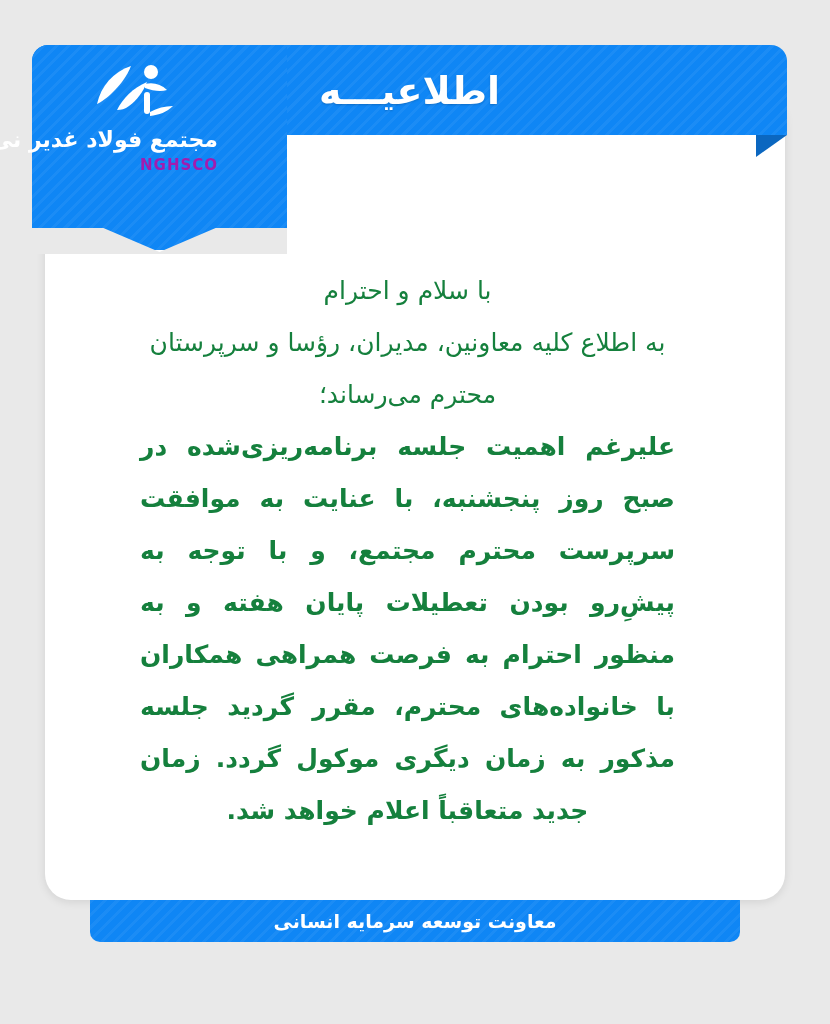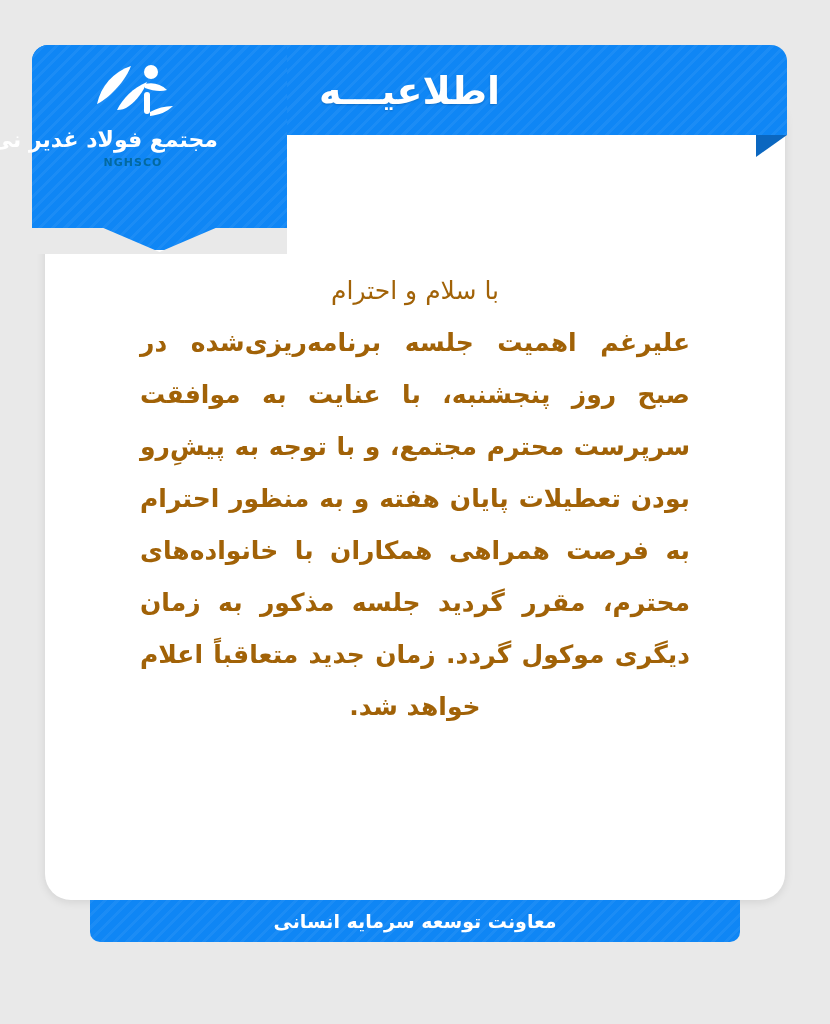--- a/index.html
+++ b/index.html
@@ -135,38 +135,39 @@
   }
   .logo-name {
     font-size: 22px;
     font-weight: bold;
     line-height: 28px;
     color: #ffffff;
     white-space: nowrap;
     direction: rtl;
   }
   .logo-sub {
-    font-size: 11px;
+    font-size: 15px;
     font-weight: bold;
     letter-spacing: 1px;
-    color: #0369a1;
+    color: #a21caf;
     margin-top: 2px;
     direction: ltr;
+    text-align: right;
   }
 
   
   .body-text {
     position: absolute;
-    right: 140px;
+    right: 155px;
     left: 140px;
     top: 265px;
     direction: rtl;
     text-align: justify;
     text-align-last: center;
-    color: #a16207;
+    color: #15803d;
     font-size: 25px;
     line-height: 52px;
     font-family: "DejaVu Sans", "Liberation Sans", sans-serif;
   }
   .body-text p { margin: 0; }
   .p-greet { text-align: center; }
   .p-addr  { text-align: center; }
   .p-main  { text-align: justify; text-align-last: center; font-weight: bold; }
 
   
@@ -230,20 +231,21 @@
         <rect x="57" y="34" width="6" height="22" rx="3"></rect>
         <path d="M63 54 C70 50, 78 48, 86 48 C80 54, 72 57, 63 58 Z"></path>
       </g>
     </svg>
     <div class="logo-name">مجتمع فولاد غدیر نی‌ریز</div>
     <div class="logo-sub">NGHSCO</div>
   </div>
 
   <div class="body-text">
     <p class="p-greet">با سلام و احترام</p>
+    <p class="p-addr">به اطلاع کلیه معاونین، مدیران، رؤسا و سرپرستان محترم می‌رساند؛</p>
     <p class="p-main">علیرغم اهمیت جلسه برنامه‌ریزی‌شده در صبح روز پنجشنبه، با عنایت به موافقت سرپرست محترم مجتمع، و با توجه به پیشِ‌رو بودن تعطیلات پایان هفته و به منظور احترام به فرصت همراهی همکاران با خانواده‌های محترم، مقرر گردید جلسه مذکور به زمان دیگری موکول گردد. زمان جدید متعاقباً اعلام خواهد شد.</p>
   </div>
 
   <div class="footer">
     <div class="footer-text">معاونت توسعه سرمایه انسانی</div>
   </div>
 
 </div>
 
 </body></html>

